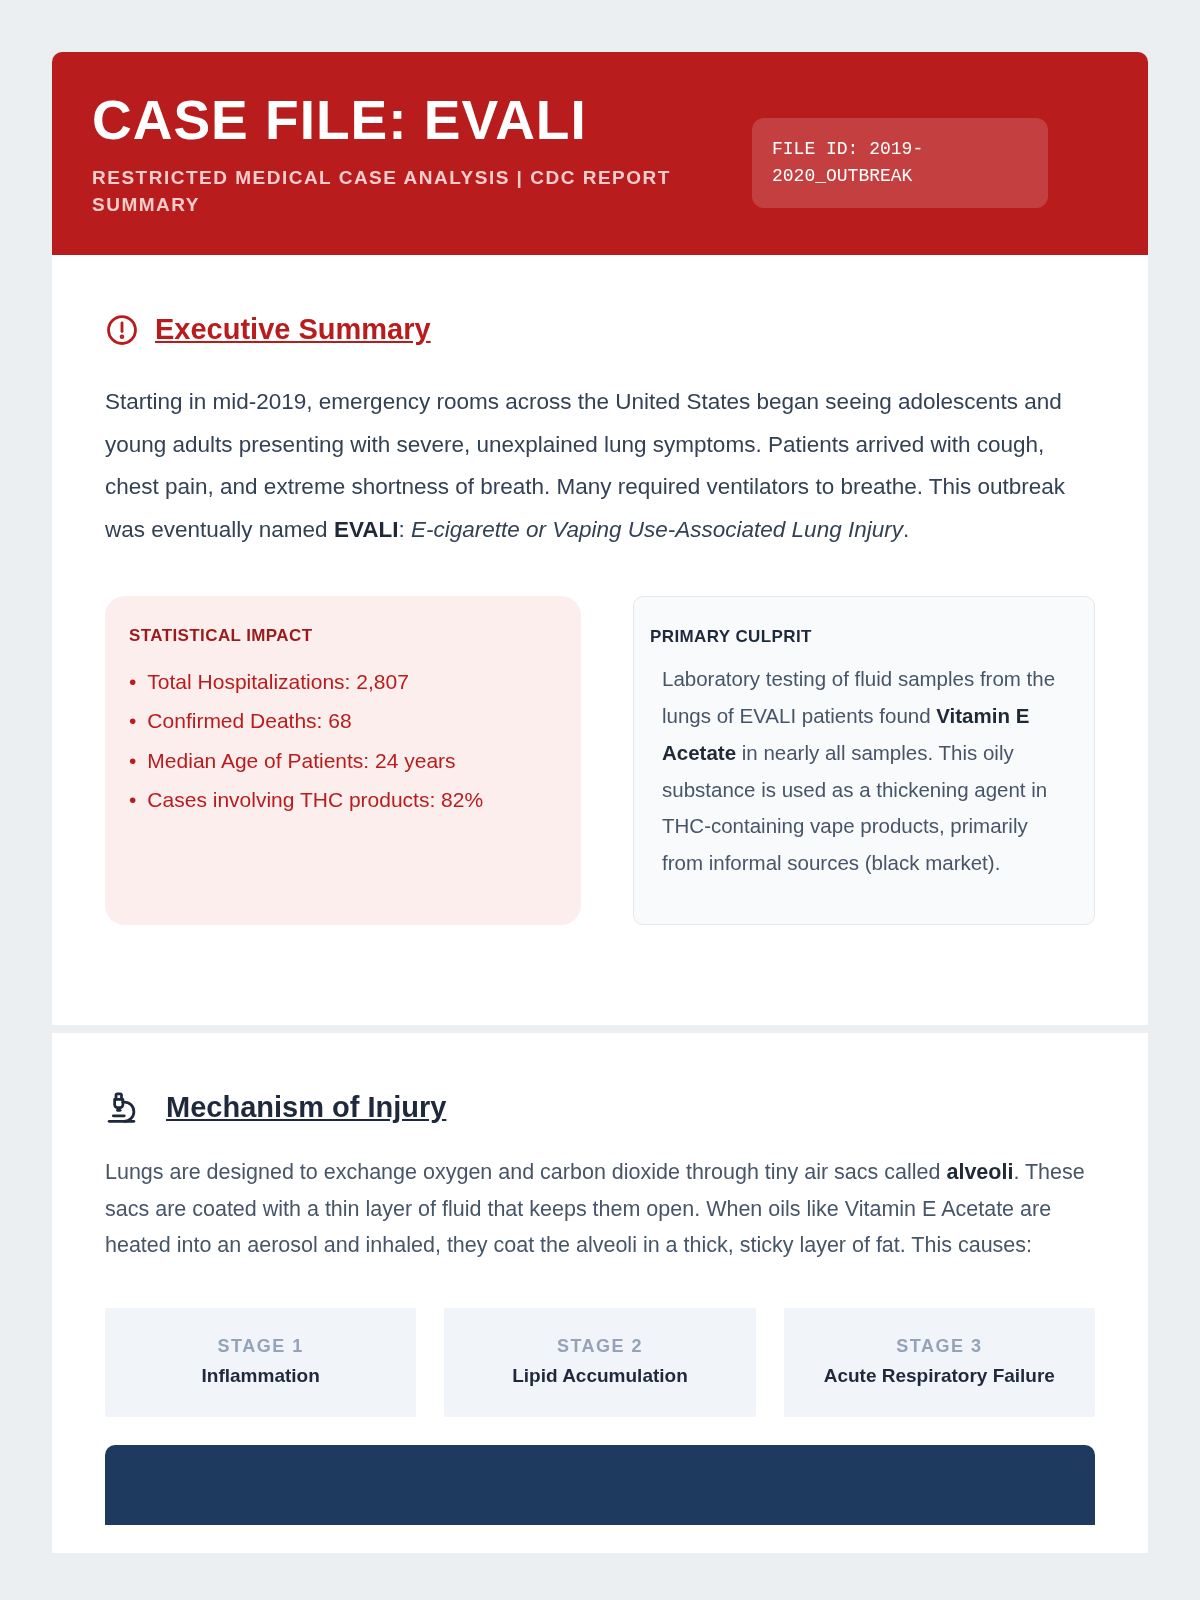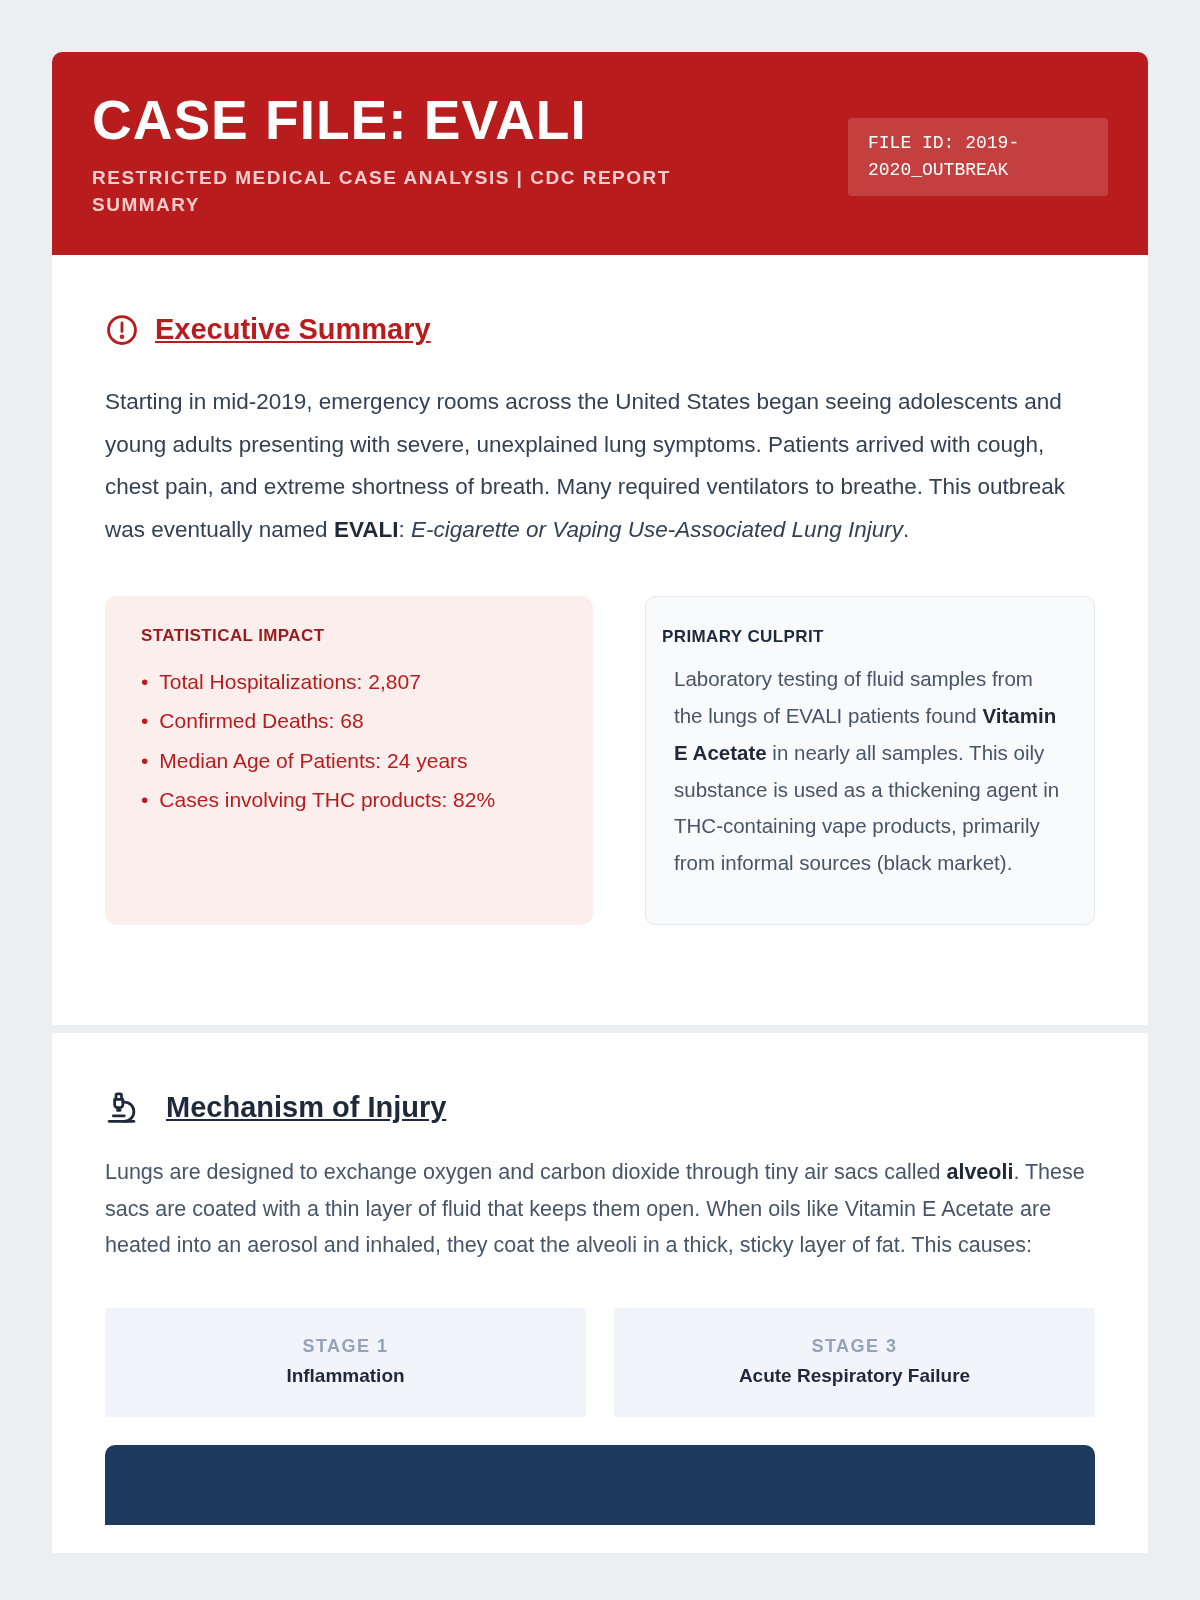--- a/index.html
+++ b/index.html
@@ -23,42 +23,42 @@
     background:var(--page-bg);
     font-family:"Liberation Sans","DejaVu Sans",sans-serif;
   }
   .page{width:1096px;margin:0 auto;padding-top:52px;}
 
   
   .report-header{
     background:var(--accent);
     border-radius:10px 10px 0 0;
     padding:40px 40px 36px 40px;
-    display:flex;justify-content:space-between;align-items:flex-start;
+    display:flex;align-items:flex-start;
     color:#fff;
   }
   .header-left{max-width:660px;}
   .report-title{
     margin:0;
     font-size:55px;line-height:1.05;
     font-weight:bold;letter-spacing:1px;
     color:#ffffff;
   }
   .report-subtitle{
     margin-top:14px;
     font-size:19px;font-weight:bold;letter-spacing:1.5px;
     line-height:1.45;
     color:#f6cccc;
   }
   .file-badge{
     margin-top:26px;
-    width:260px;
+    width:296px;
     background:rgba(255,255,255,0.16);
-    border-radius:4px;
-    padding:12px 20px;
+    border-radius:12px;
+    padding:18px 20px;
     font-family:"Liberation Mono","DejaVu Sans Mono",monospace;
     font-size:18px;line-height:1.5;
     color:#ffffff;
     word-break:break-word;
   }
 
   
   .card{
     background:#ffffff;
     padding:58px 53px;
@@ -80,22 +80,22 @@
     font-size:22.5px;line-height:1.9;
     color:var(--body-text);
   }
   .lead strong{font-weight:bold;color:#1f2937;}
 
   
   .two-col{display:flex;gap:52px;margin-top:44px;align-items:stretch;}
   .two-col > div{flex:1;}
   .stat-card{
     background:var(--stat-bg);
-    border-radius:12px;
-    padding:30px 36px;
+    border-radius:20px;
+    padding:30px 24px;
   }
   .stat-card h3{
     margin:0 0 16px 0;
     font-size:17px;font-weight:bold;letter-spacing:0.4px;
     color:var(--accent-dark);
   }
   .stat-list{list-style:none;margin:0;padding:0;}
   .stat-list li{
     font-size:21px;line-height:1.88;
     color:var(--accent);
@@ -213,20 +213,24 @@
     </h2>
 
     <p class="lead2"><span>Lungs are designed to exchange oxygen and carbon dioxide through tiny air sacs called </span><strong>alveoli</strong><span>. These sacs are coated with a thin layer of fluid that keeps them open. When oils like Vitamin E Acetate are heated into an aerosol and inhaled, they coat the alveoli in a thick, sticky layer of fat. This causes:</span></p>
 
     <div class="stages">
       <div class="stage-card">
         <div class="stage-label">STAGE 1</div>
         <div class="stage-name">Inflammation</div>
       </div>
       <div class="stage-card">
+        <div class="stage-label">STAGE 2</div>
+        <div class="stage-name">Lipid Accumulation</div>
+      </div>
+      <div class="stage-card">
         <div class="stage-label">STAGE 3</div>
         <div class="stage-name">Acute Respiratory Failure</div>
       </div>
     </div>
 
     <div class="next-section-bar"></div>
   </section>
 
 </div>
 

